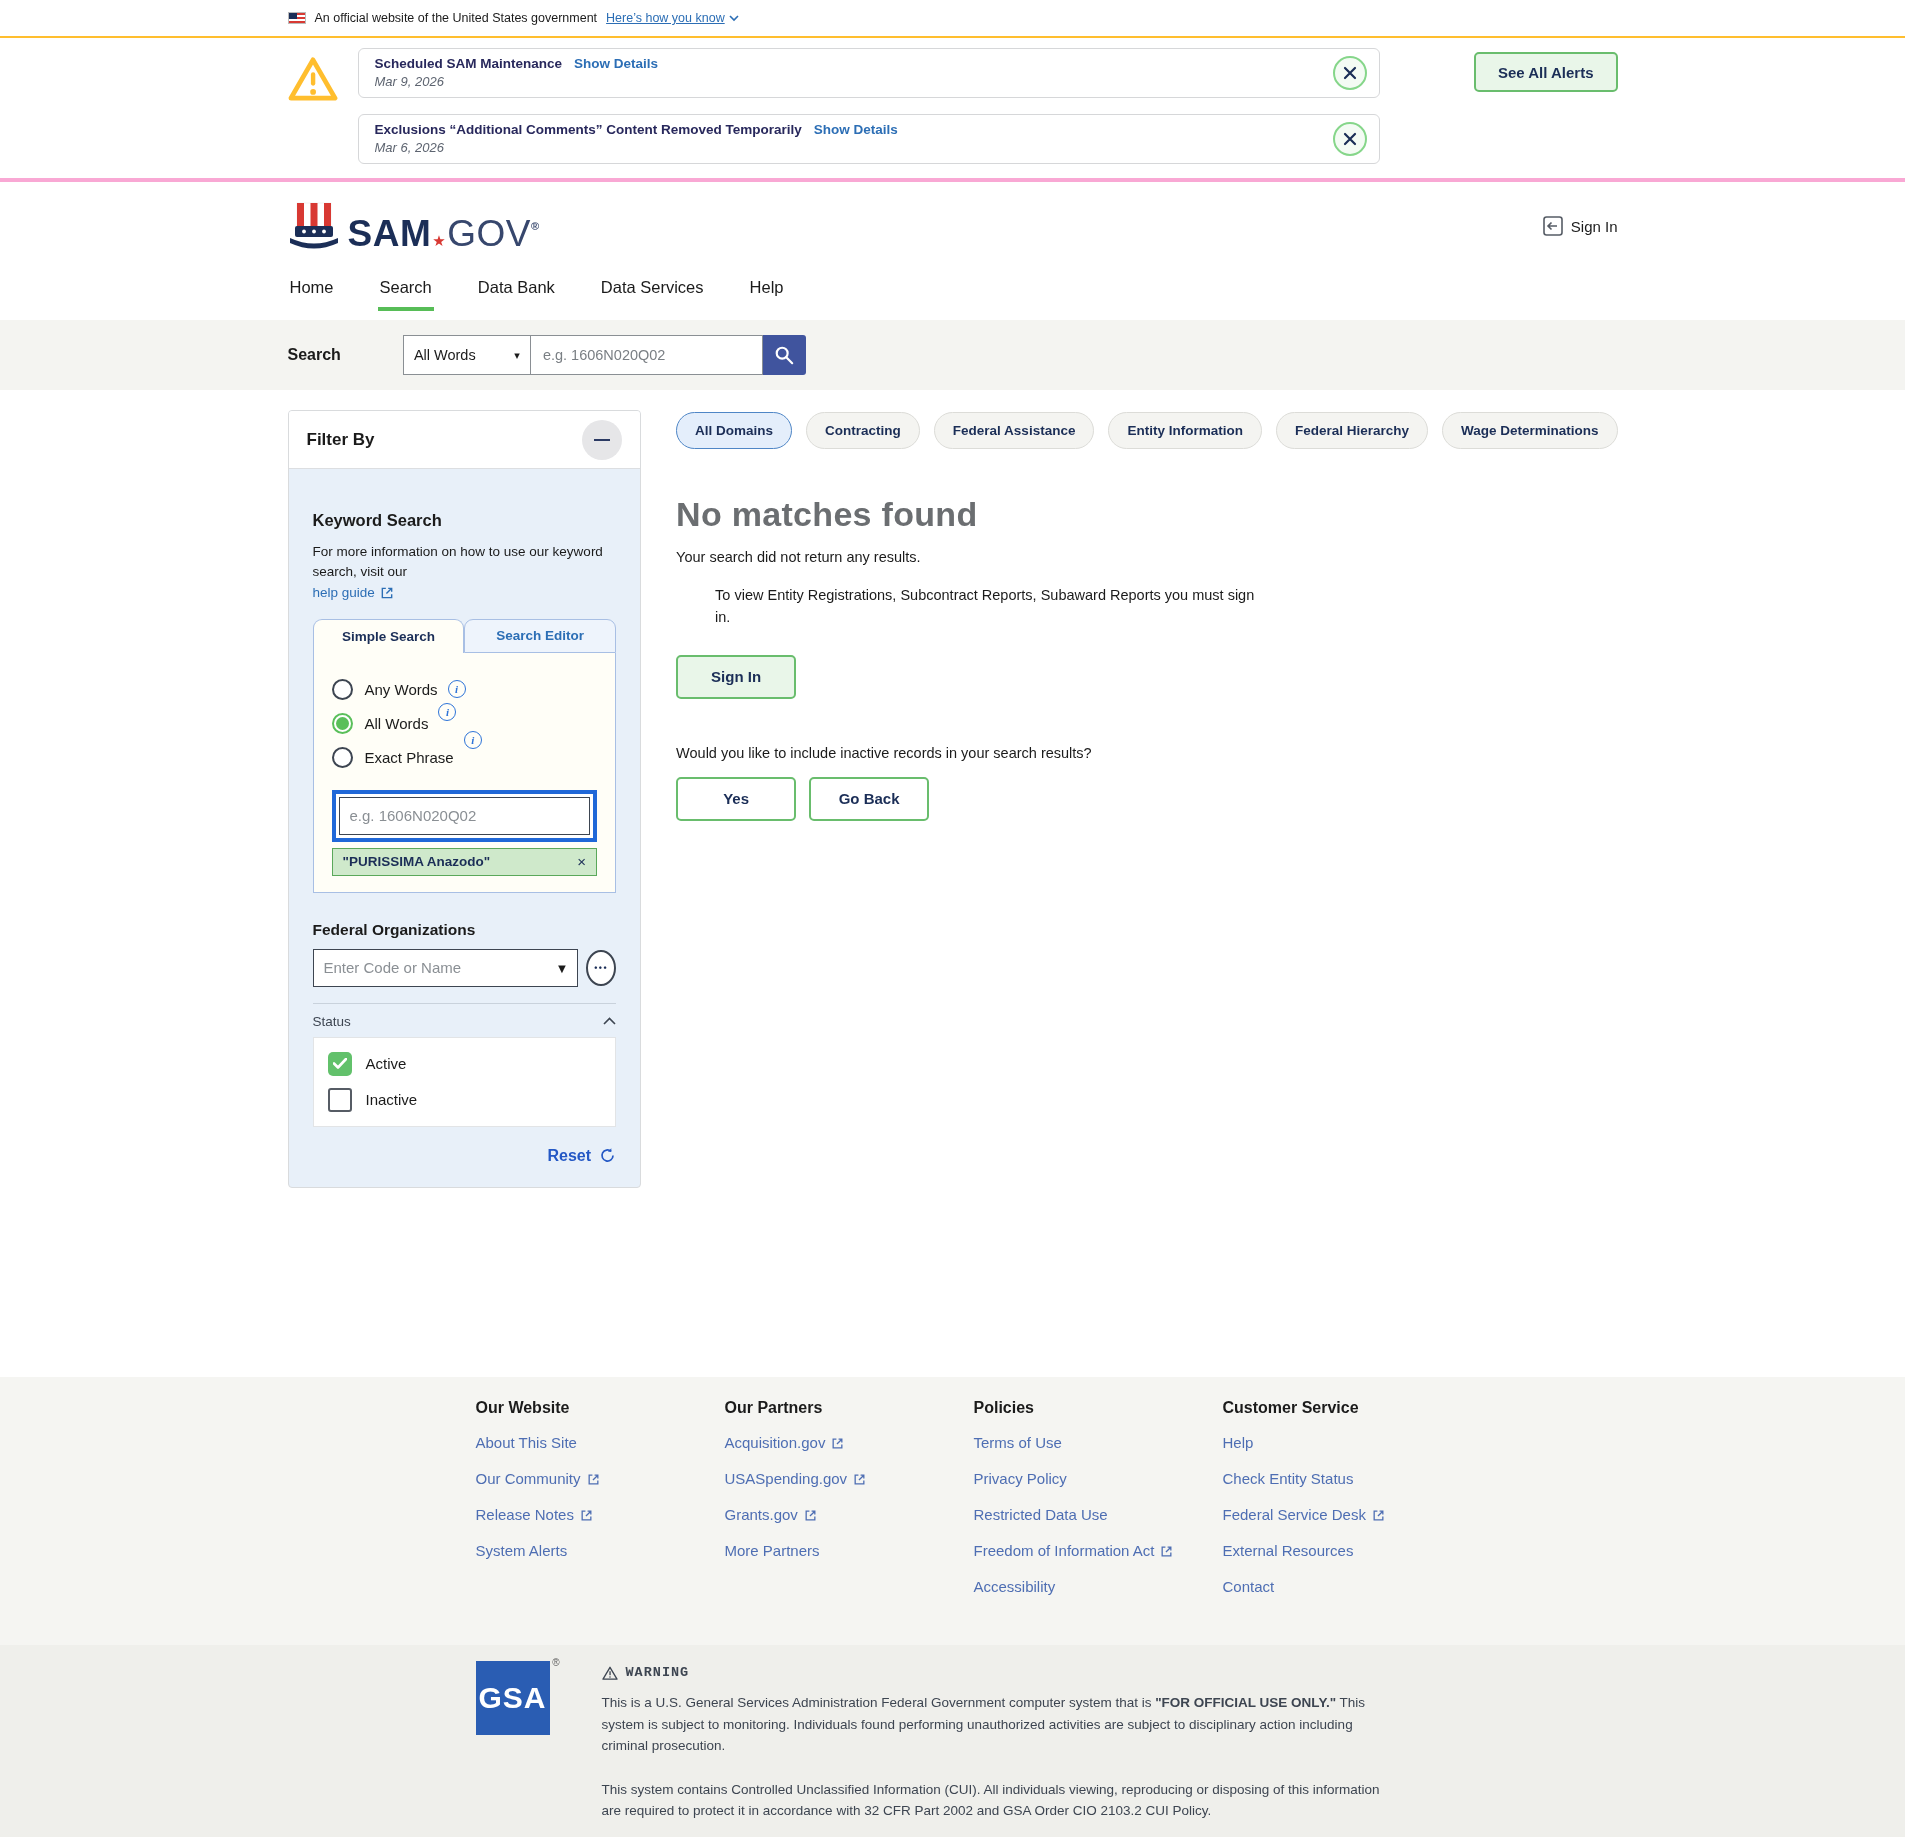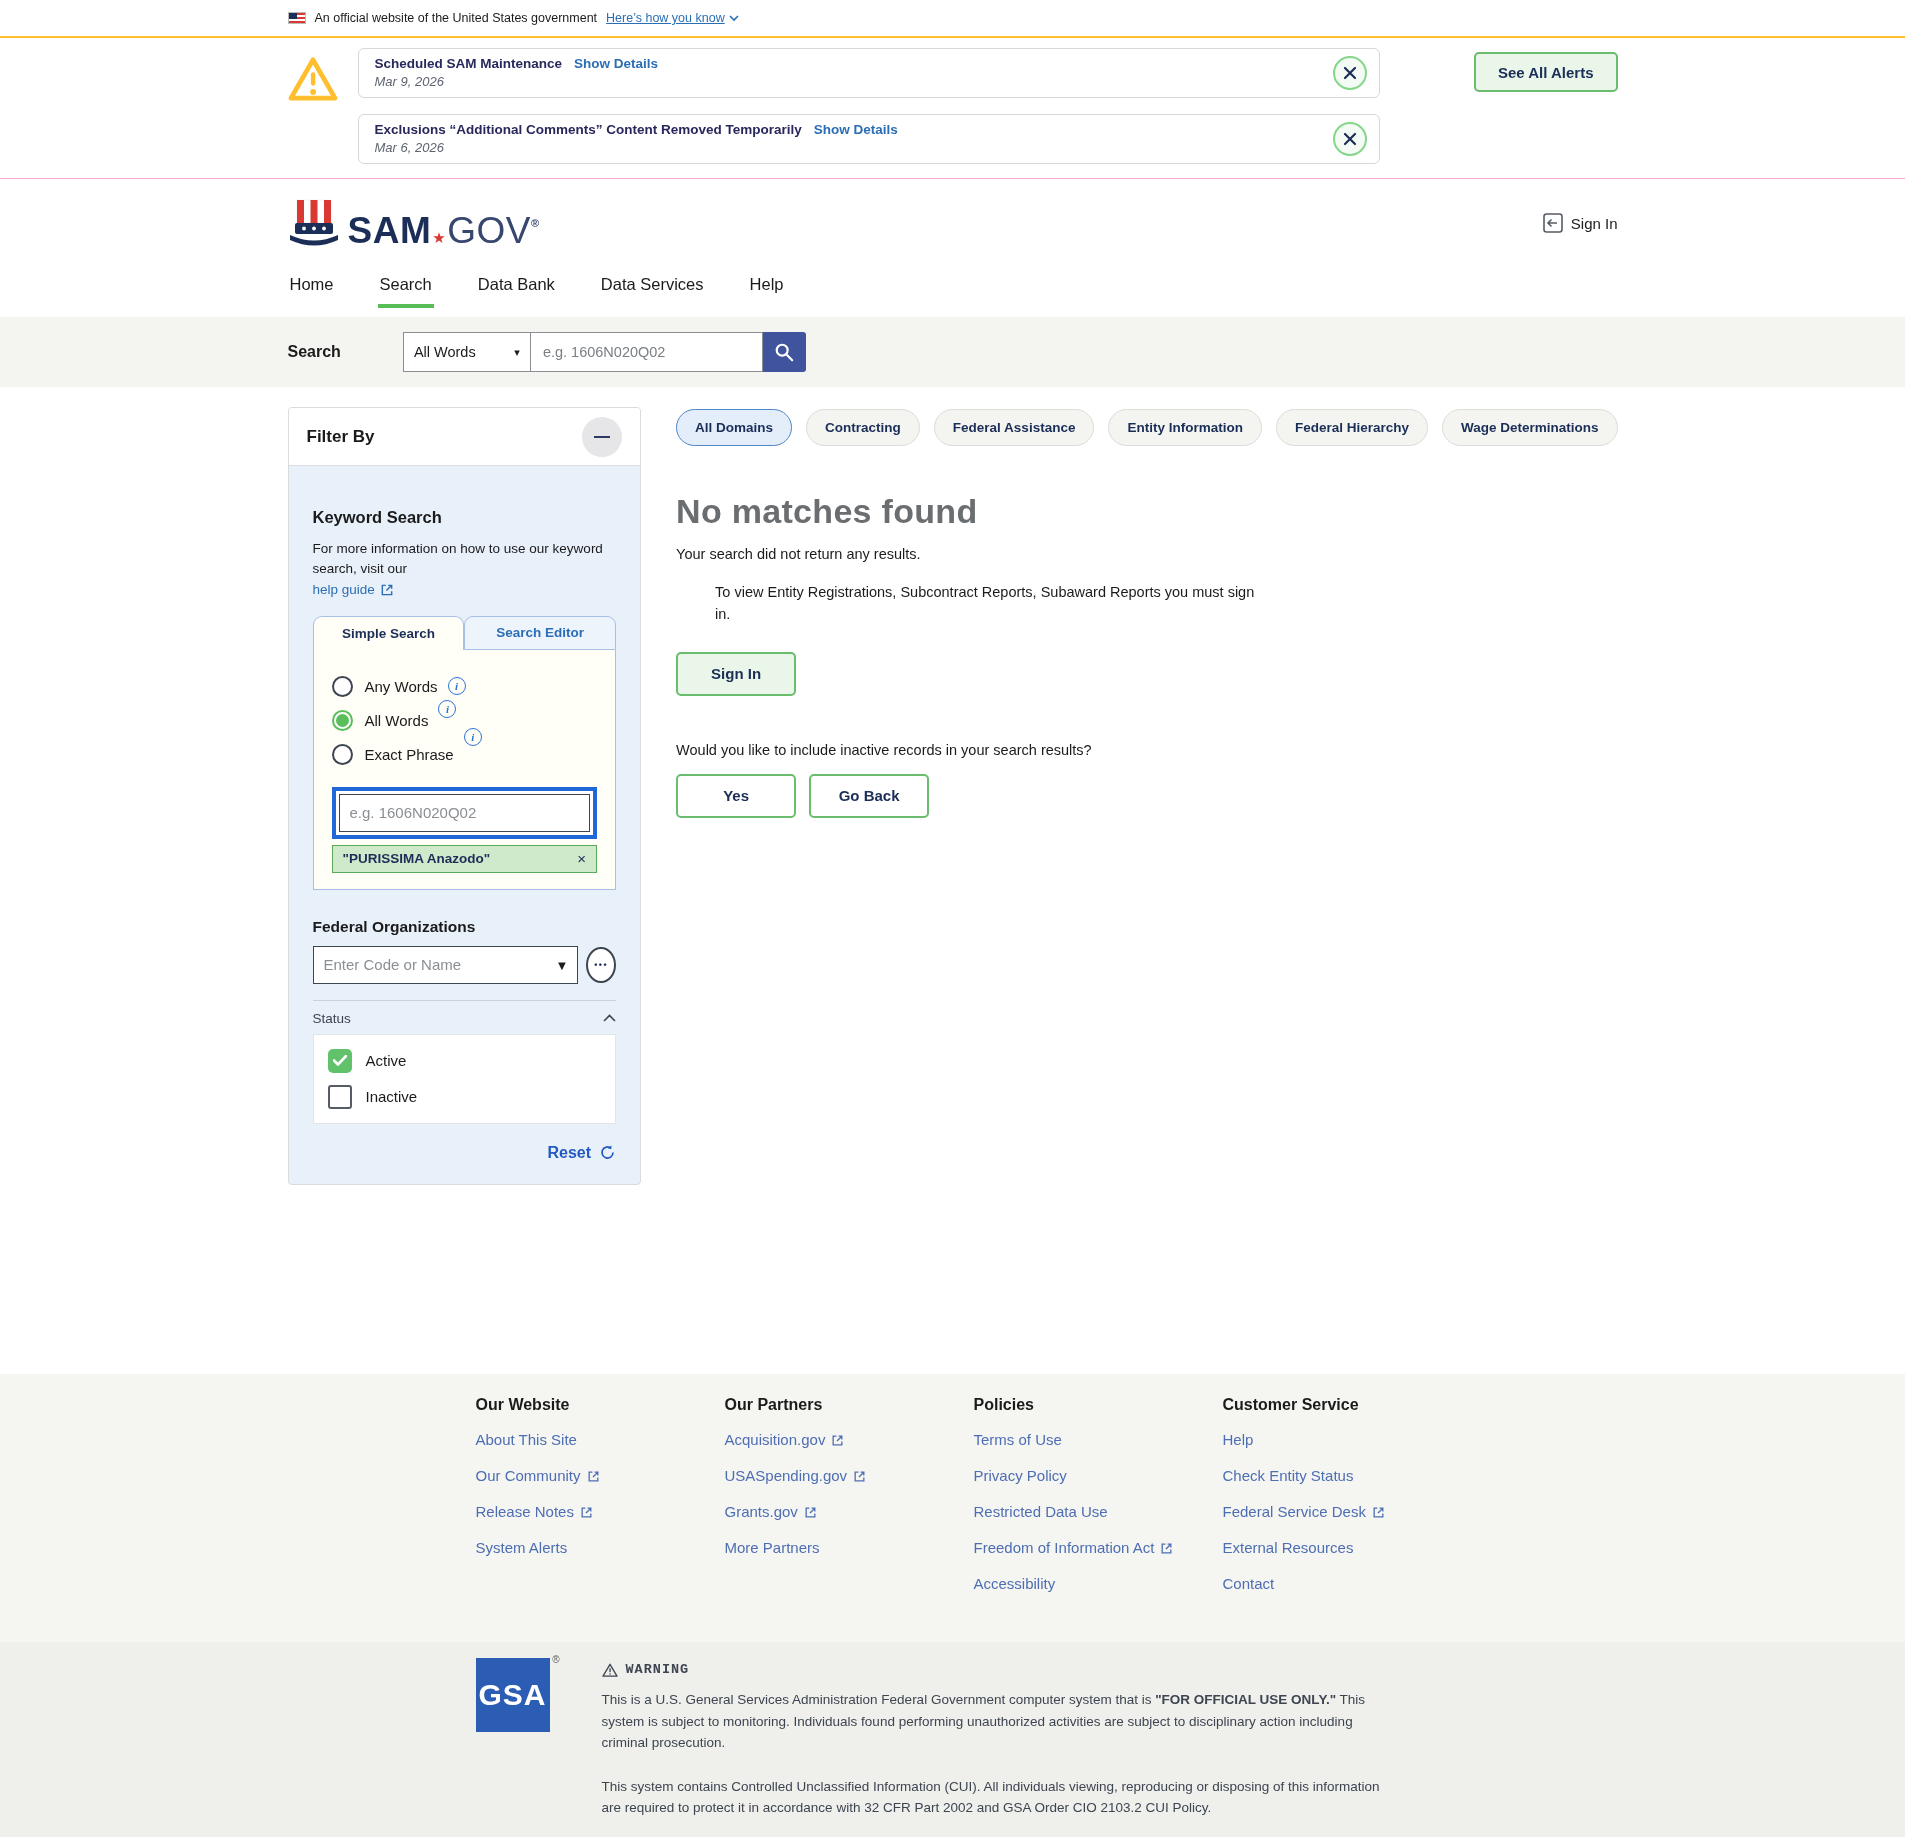--- a/index.html
+++ b/index.html
@@ -13,21 +13,21 @@
   a { text-decoration: none; cursor: pointer; }
 
   
   .gov-banner { border-bottom: 2px solid #ffbe2e; background:#fff; }
   .gov-banner .container { display:flex; align-items:center; height:36px; gap:9px; font-size:12.5px; }
   .flag { width:18px; height:12px; position:relative; background:repeating-linear-gradient(#d83933 0 2px, #fff 2px 4px); border:0.5px solid #bbb; }
   .flag::before { content:""; position:absolute; left:0; top:0; width:8px; height:6px; background:#1b2e57; }
   .howto { color:#2c6eb5; text-decoration:underline; display:inline-flex; align-items:center; gap:4px; }
 
   
-  .alerts { border-bottom: 1px solid #f9a8d4; background:#fff; padding:10px 0 14px; }
+  .alerts { border-bottom: 4px solid #f9a8d4; background:#fff; padding:10px 0 14px; }
   .alerts .container { display:flex; align-items:flex-start; }
   .tri-icon { margin-top:8px; flex:0 0 auto; }
   .alert-list { margin-left:20px; width:1022px; display:flex; flex-direction:column; gap:16px; }
   .alert-box { border:1px solid #d6d7d9; border-radius:6px; background:#fff; padding:7px 60px 8px 16px; position:relative; min-height:46px; }
   .alert-top { display:flex; align-items:baseline; gap:12px; }
   .alert-title { font-weight:bold; font-size:13.5px; color:#28285c; }
   .alert-link { font-weight:bold; font-size:13.5px; color:#2c6eb5; }
   .alert-date { font-style:italic; font-size:13px; color:#5d6470; margin-top:3px; }
   .close-btn { position:absolute; right:12px; top:50%; transform:translateY(-50%);
     width:34px; height:34px; border-radius:50%; border:2px solid #86d68a; background:#f4fbf4;

